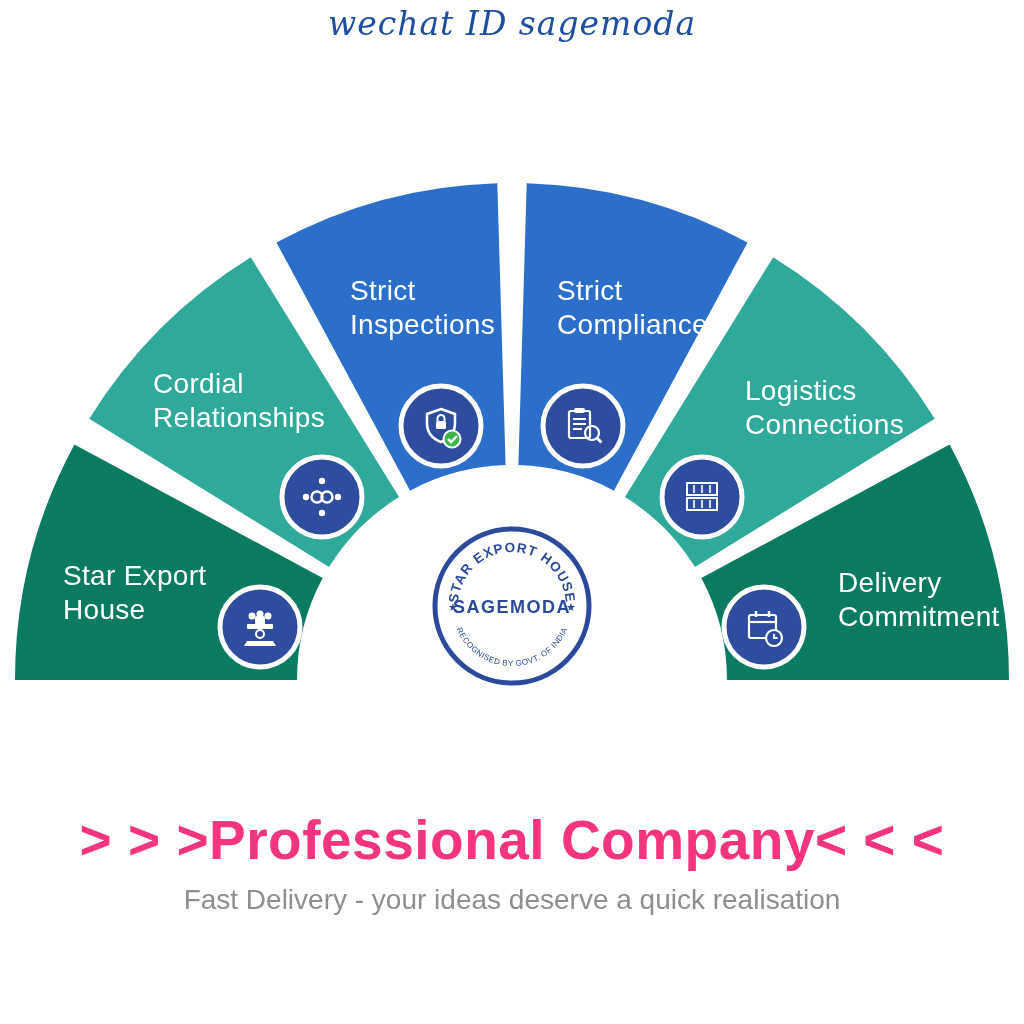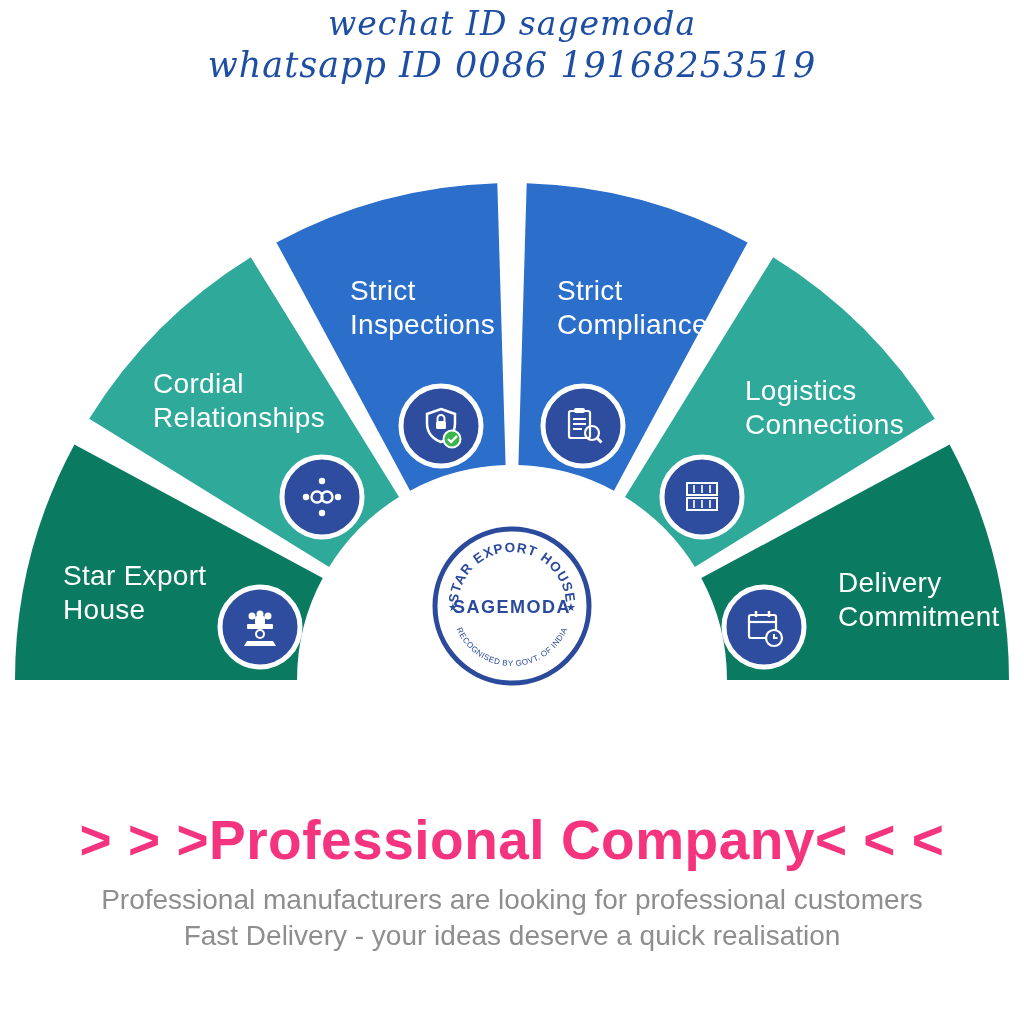--- a/index.html
+++ b/index.html
@@ -19,21 +19,20 @@
   .footer-title{font-size:55px;font-weight:bold;letter-spacing:0.5px;margin-top:20px;}
   .footer-sub{font-size:28px;line-height:1.28;margin-top:10px;}
 </style>
 </head>
 <body>
 
 <div class="canvas">
 
   <div class="header">
     <div class="l1" style="color: rgb(29, 78, 163);">wechat ID   sagemoda</div>
-    <div class="l2" style="color: rgb(29, 78, 163);">whatsapp ID  0086 19168253519</div>
   </div>
 
   <svg class="fan" width="1024" height="1024" viewBox="0 0 1024 1024">
 
     <g>
       <path d="M 15 680 A 497 497 0 0 1 74.4 444.4 L 322.7 578.1 A 215 215 0 0 0 297 680 Z" fill="#0a7b60"></path>
       <path d="M 89.2 418.8 A 497 497 0 0 1 250.8 257.2 L 399.0 497.1 A 215 215 0 0 0 329.1 567.0 Z" fill="#2fa99a"></path>
       <path d="M 276.4 242.4 A 497 497 0 0 1 497.3 183.2 L 505.6 465.1 A 215 215 0 0 0 410.1 490.7 Z" fill="#2b6fcb"></path>
       <path d="M 526.7 183.2 A 497 497 0 0 1 747.6 242.4 L 613.9 490.7 A 215 215 0 0 0 518.4 465.1 Z" fill="#2b6fcb"></path>
       <path d="M 773.2 257.2 A 497 497 0 0 1 934.8 418.8 L 694.9 567.0 A 215 215 0 0 0 625.0 497.1 Z" fill="#2fa99a"></path>
@@ -137,18 +136,17 @@
       </text>
       <text x="512" y="613" text-anchor="middle" font-family="DejaVu Serif, serif" font-size="18" font-weight="bold" letter-spacing="1.5" fill="#2b4a9c">SAGEMODA</text>
       <text x="453" y="611" text-anchor="middle" font-size="11" fill="#2b4a9c">★</text>
       <text x="571" y="611" text-anchor="middle" font-size="11" fill="#2b4a9c">★</text>
     </g>
   </svg>
 
   <div class="footer">
     <div class="footer-title" style="color: rgb(244, 52, 126);">&gt; &gt; &gt;Professional Company&lt; &lt; &lt;</div>
     <div class="footer-sub" style="color: rgb(142, 142, 142);">
-      <div>Professional manufacturers are looking for professional customers</div>
       <div>Fast Delivery - your ideas deserve a quick realisation</div>
     </div>
   </div>
 
 </div>
 
 </body></html>

